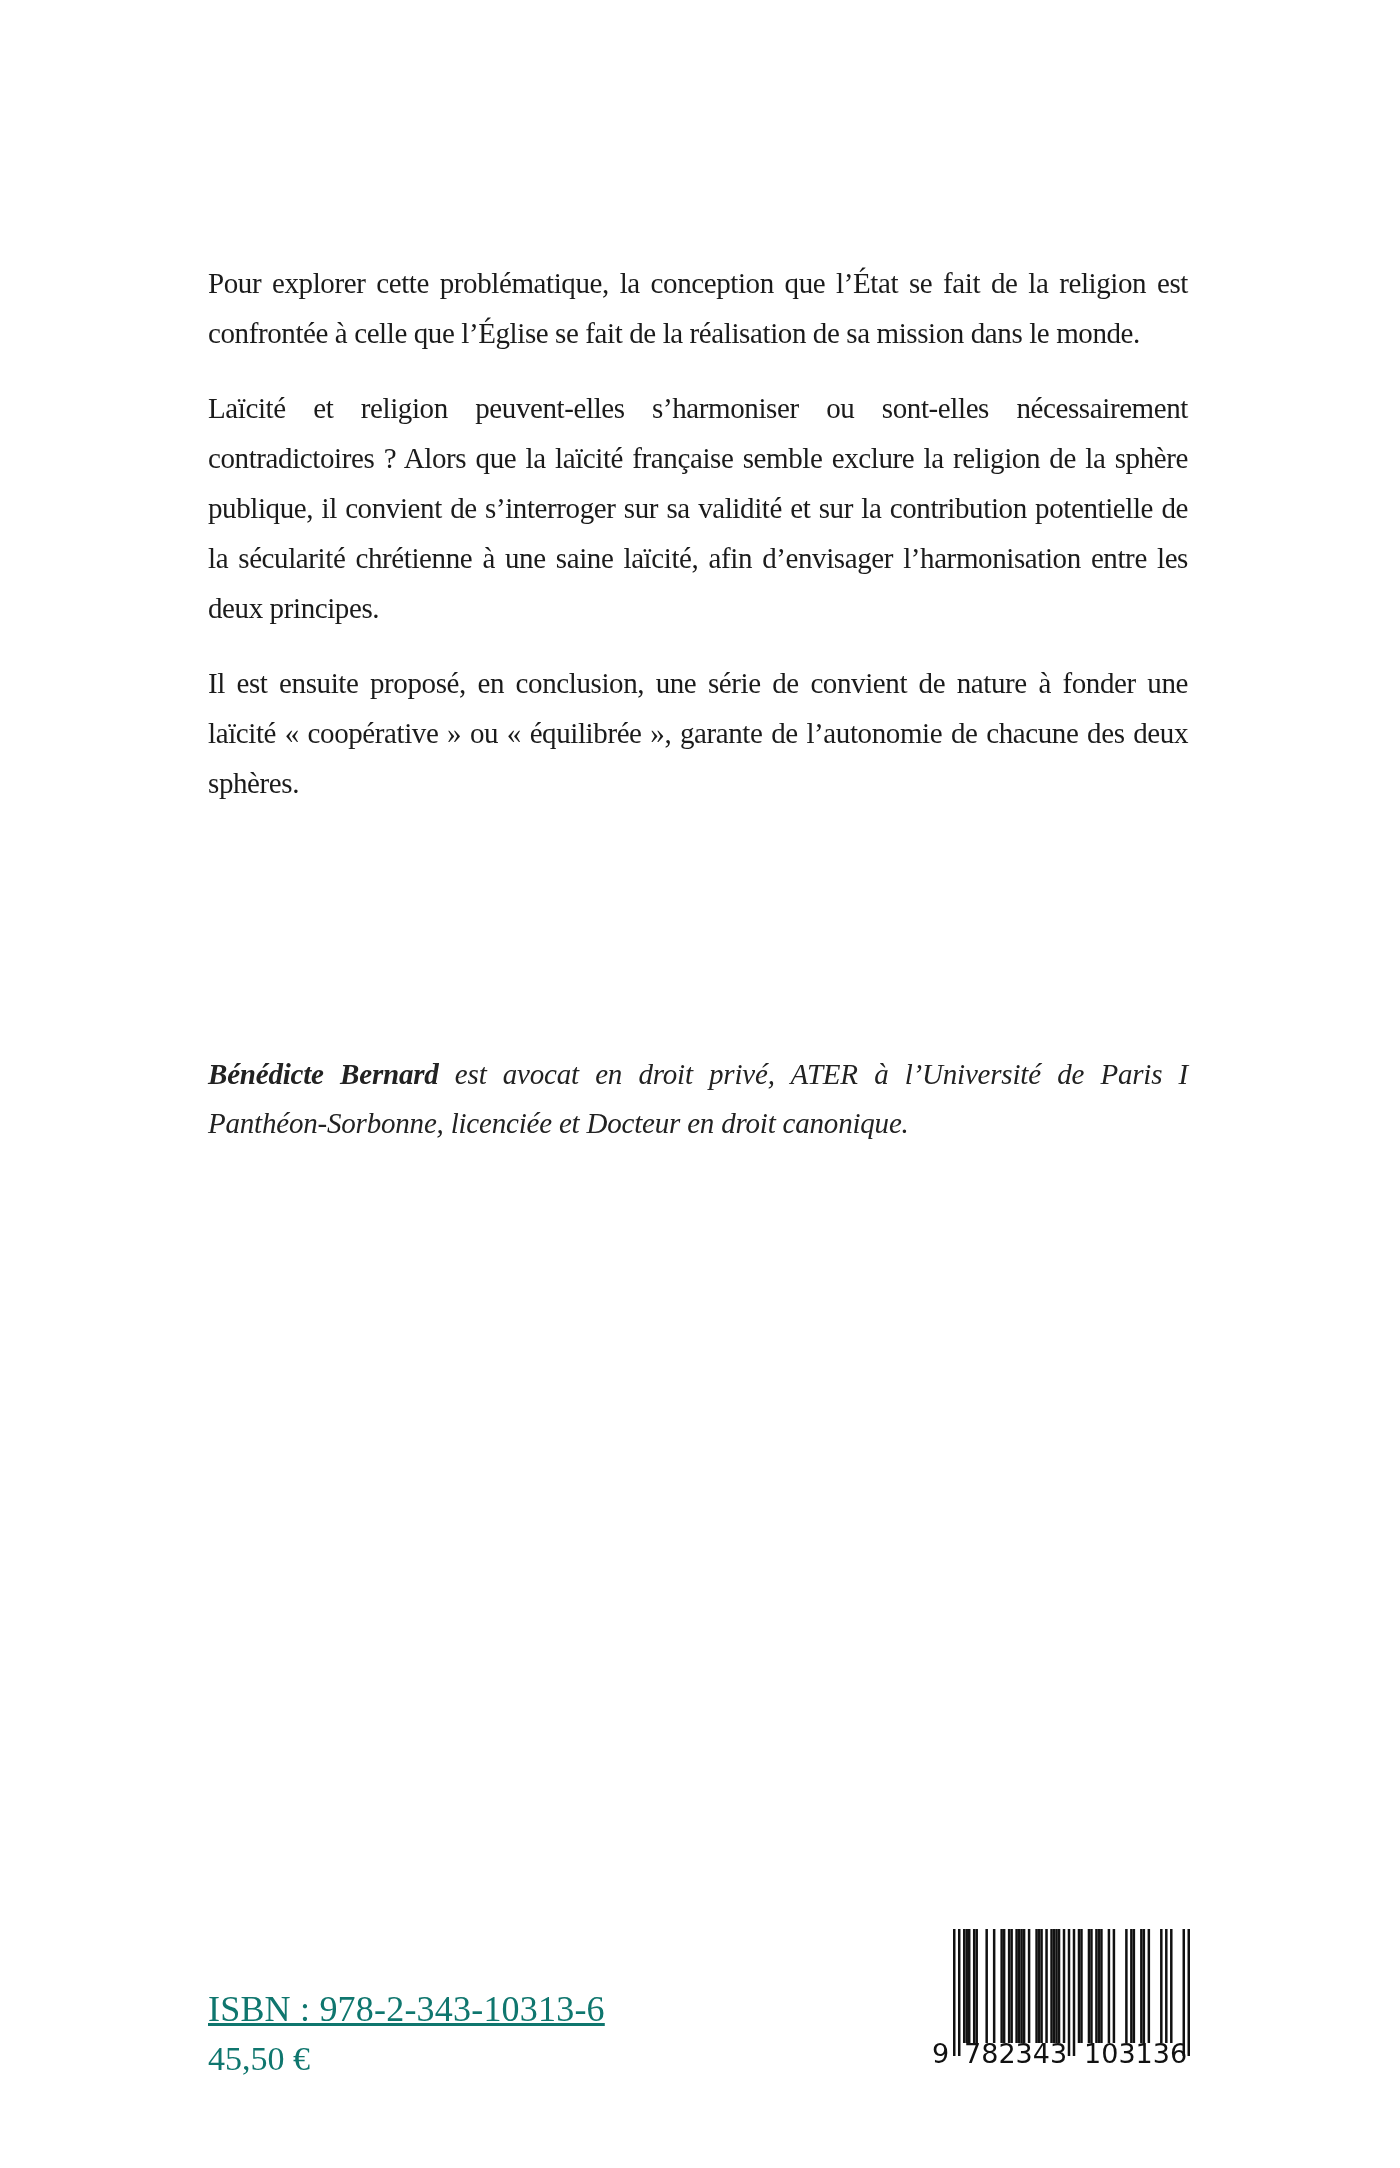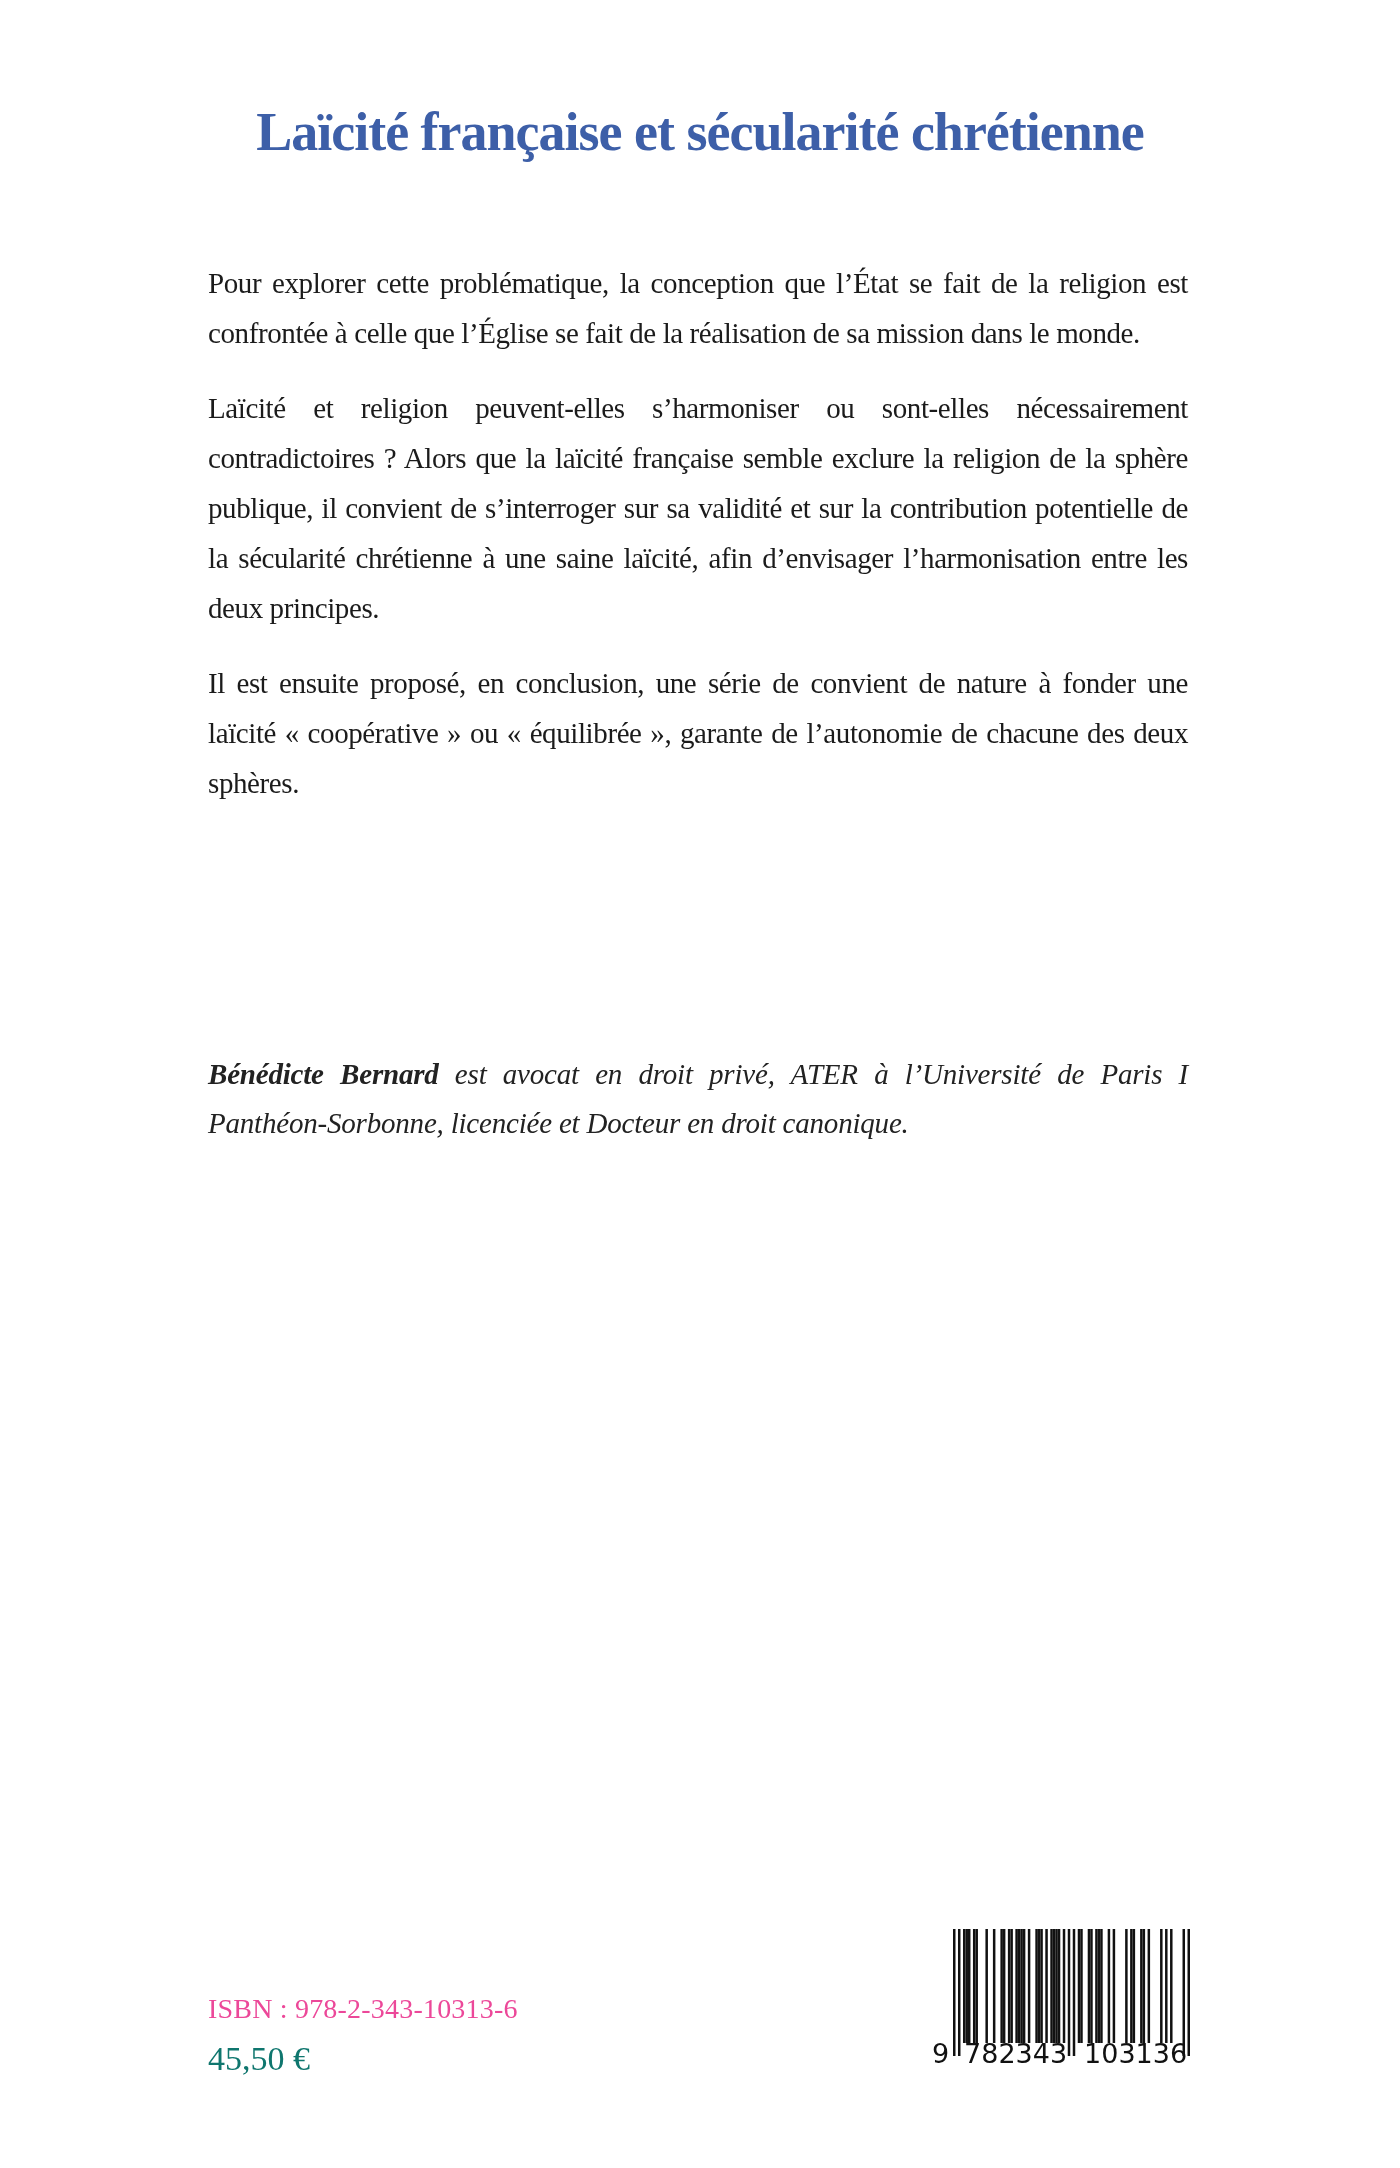--- a/index.html
+++ b/index.html
@@ -56,24 +56,25 @@
   .bio .author{
     font-weight:bold;
     font-style:italic;
   }
   .footer-left{
     position:absolute;
     left:208px;
     top:1993px;
   }
   .isbn-line{
-    font-size:28px;
+    font-size:36px;
     line-height:32px;
-    color:#ec4899;
+    color:#0f766e;
     letter-spacing:0.2px;
+    text-decoration:underline;
   }
   .price-line{
     margin-top:16px;
     font-size:34px;
     line-height:36px;
     color:#0f766e;
   }
   .barcode{
     position:absolute;
     left:938px;
@@ -109,21 +110,20 @@
     color:#111;
   }
   .bc-left{ left:26px;  width:98px; }
   .bc-right{ left:146px; width:98px; }
 </style>
 </head>
 <body>
 
 <div class="page">
 
-  <h1 class="title">Laïcité française et sécularité chrétienne</h1>
 
   <div class="body-text">
     <p class="para">Pour explorer cette problématique, la conception que l’État se fait de la religion est confrontée à celle que l’Église se fait de la réalisation de sa mission dans le monde.</p>
     <p class="para">Laïcité et religion peuvent-elles s’harmoniser ou sont-elles nécessairement contradictoires ? Alors que la laïcité française semble exclure la religion de la sphère publique, il convient de s’interroger sur sa validité et sur la contribution potentielle de la sécularité chrétienne à une saine laïcité, afin d’envisager l’harmonisation entre les deux principes.</p>
     <p class="para">Il est ensuite proposé, en conclusion, une série de convient de nature à fonder une laïcité « coopérative » ou « équilibrée », garante de l’autonomie de chacune des deux sphères.</p>
   </div>
 
   <p class="bio"><span class="author">Bénédicte Bernard</span><span> est avocat en droit privé, ATER à l’Université de Paris I Panthéon-Sorbonne, licenciée et Docteur en droit canonique.</span></p>
 
   <div class="footer-left">

